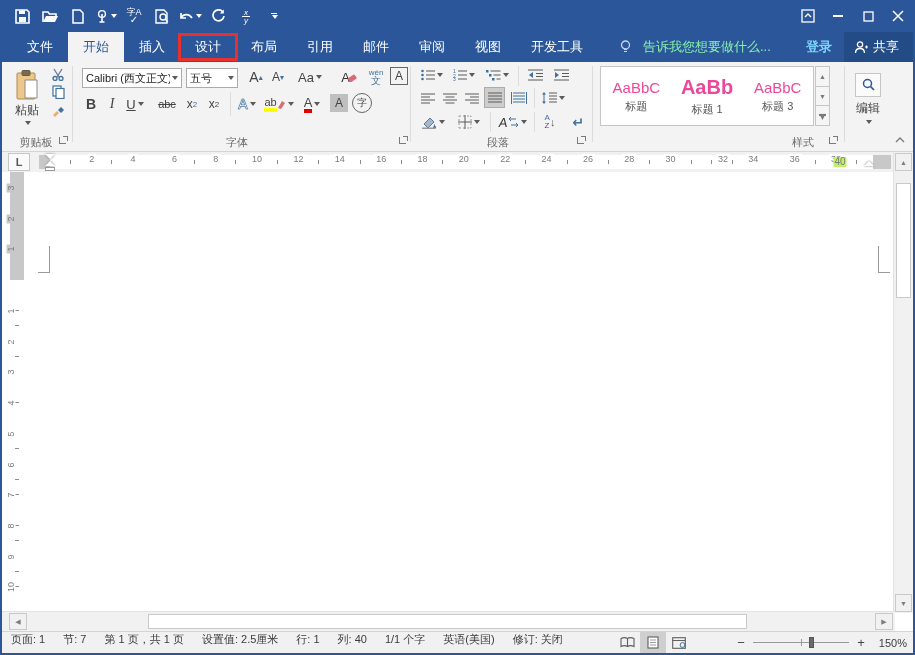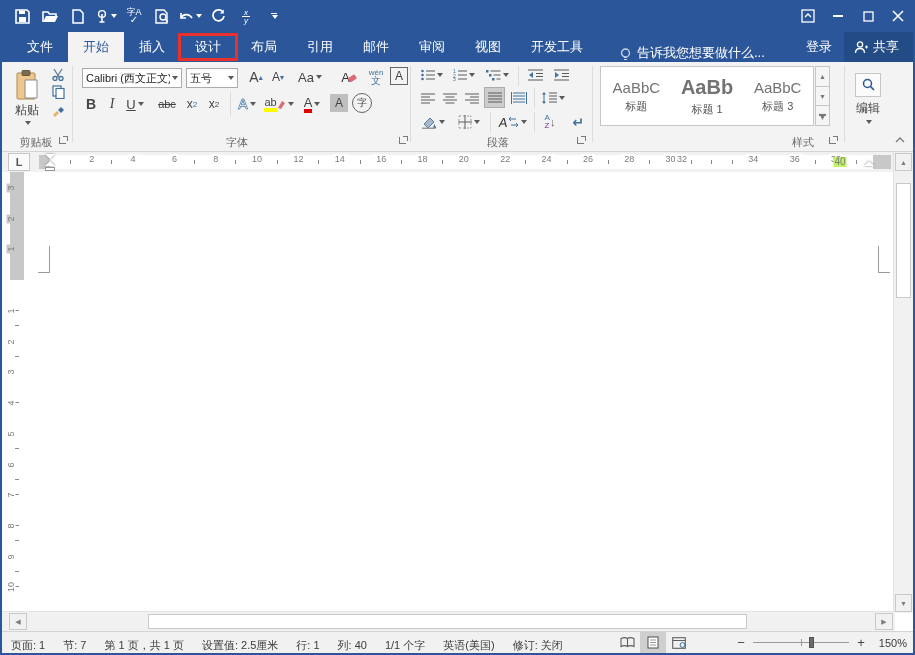--- a/index.html
+++ b/index.html
@@ -17,41 +17,41 @@
   .win-title { position:absolute; left:50%; transform:translateX(-50%); top:0; height:32px; line-height:32px; font-size:12px; color:#fff; white-space:nowrap; }
   .win-controls { position:absolute; right:0; top:0; height:32px; display:flex; }
   .wc { width:30px; height:32px; display:flex; align-items:center; justify-content:center; color:#fff; font-size:14px; }
   .wc.close { font-size:16px; }
 
   
   .tabrow { position:absolute; left:0; top:32px; width:100%; height:30px; background:#2B579A; display:flex; align-items:flex-end; color:#fff; }
   .tab { height:30px; line-height:30px; padding:0 15px; font-size:13px; cursor:default; position:relative; white-space:nowrap; }
   .tab.active { background:#F3F3F3; color:#2B579A; }
   .redbox { position:absolute; left:-2px; top:1px; right:-2px; bottom:1px; border:3px solid #E8312C; pointer-events:none; }
-  .tellme { display:flex; align-items:flex-end; gap:6px; margin-left:22px; color:#ffffff; font-size:13px; height:30px; }
+  .tellme { display:flex; align-items:center; gap:12px; margin-left:22px; color:#86efac; font-size:13px; height:30px; }
   .tab-right { position:absolute; right:0; top:0; height:30px; display:flex; align-items:center; }
-  .signin { padding:0 12px; font-size:13px; color:#ffffff; height:30px; line-height:30px; }
+  .signin { padding:0 12px; font-size:13px; color:#7dd3fc; height:30px; line-height:30px;font-weight:bold; }
   .share { background:#234C86; height:30px; display:flex; align-items:center; gap:5px; padding:0 14px 0 10px; font-size:13px; color:#fff; }
 
   
   .ribbon { position:absolute; left:0; top:62px; width:100%; height:90px; background:#F3F3F3; border-bottom:1px solid #D4D4D4; font-size:12px; color:#444; }
   .vsep { position:absolute; top:4px; height:76px; width:1px; background:#DCDCDC; }
   .grouplabel { position:absolute; top:73px; height:14px; font-size:11px; color:#6a6a6a; text-align:center; white-space:nowrap; }
   .launcher { position:absolute; top:74px; width:10px; height:10px; }
   .launcher:before { content:""; position:absolute; left:1px; top:1px; width:6px; height:6px; border-left:1px solid #7a7a7a; border-bottom:1px solid #7a7a7a; }
   .launcher:after { content:""; position:absolute; right:0; top:0; width:4px; height:4px; border-right:1px solid #7a7a7a; border-top:1px solid #7a7a7a; }
   .rbtn { position:absolute; display:flex; align-items:center; justify-content:center; color:#444; }
   .combo { position:absolute; background:#fff; border:1px solid #ABABAB; height:20px; display:flex; align-items:center; padding:0 3px; font-size:11px; color:#222; }
   .combo .val { overflow:hidden; white-space:nowrap; display:inline-block; }
   .combo .dd { margin-left:auto; }
   .biglabel { font-size:12px; color:#444; text-align:center; }
   .selbtn { background:#CDCDCD; border:1px solid #ABABAB; }
   .stylebox { position:absolute; left:598px; top:4px; width:214px; height:60px; background:#fff; border:1px solid #C6C6C6; display:flex; }
   .styleitem { width:72px; display:flex; flex-direction:column; align-items:center; justify-content:center; overflow:hidden; }
-  .styleitem .sample { font-size:15px; color:#737373; white-space:nowrap; }
+  .styleitem .sample { font-size:15px; color:#ec4899; white-space:nowrap; }
   .styleitem .sample.b1 { font-weight:bold; font-size:20px; }
   .styleitem .slabel { font-size:11px; color:#555; margin-top:3px; white-space:nowrap; }
   .stylescroll { position:absolute; left:813px; top:4px; width:15px; height:60px; display:flex; flex-direction:column; }
   .stylescroll span { flex:1; border:1px solid #C6C6C6; border-top:none; background:#F5F5F5; color:#7a7a7a; font-size:7px; display:flex; align-items:center; justify-content:center; }
   .stylescroll span:first-child { border-top:1px solid #C6C6C6; }
   .collapse { position:absolute; right:8px; top:72px; color:#7a7a7a; font-size:10px; }
 
   
   .rulerrow { position:absolute; left:0; top:152px; width:100%; height:20px; background:#F1F1F2; }
   .tabsel { position:absolute; left:6px; top:1px; width:22px; height:18px; background:#FAFAFA; border:1px solid #C6C6C6; color:#595959; font-size:11px; font-weight:bold; display:flex; align-items:center; justify-content:center; }
@@ -89,21 +89,21 @@
   .sbtn { position:absolute; background:#F1F1F1; border:1px solid #C9C9C9; color:#7c7c7c; display:flex; align-items:center; justify-content:center; font-size:7px; }
   .vscroll .up   { left:1px; top:1px;  width:17px; height:18px; }
   .vscroll .down { left:1px; bottom:1px; width:17px; height:18px; }
   .vthumb { position:absolute; left:2px; top:31px; width:15px; height:115px; background:#fff; border:1px solid #C9C9C9; }
   .hscroll { position:absolute; left:0; bottom:22px; width:893px; height:20px; background:#F1F1F1; border-top:1px solid #E3E3E3; }
   .hscroll .left  { left:7px; top:1px; width:18px; height:17px; }
   .hscroll .right { right:2px; top:1px; width:18px; height:17px; }
   .hthumb { position:absolute; left:146px; top:2px; width:599px; height:15px; background:#fff; border:1px solid #C9C9C9; }
 
   
-  .statusbar { position:absolute; left:0; bottom:0; width:100%; height:22px; background:#F1F1F2; border-top:1px solid #D4D4D4; display:flex; align-items:flex-end; font-size:11px; color:#3b3b3b; }
+  .statusbar { position:absolute; left:0; bottom:0; width:100%; height:22px; background:#F1F1F2; border-top:1px solid #D4D4D4; display:flex; align-items:flex-start; font-size:11px; color:#3b3b3b; }
   .sitem { padding:0 9px; white-space:nowrap; }
   .viewbtns { position:absolute; left:612px; top:0; height:21px; display:flex; align-items:center; }
   .vbtn { width:26px; height:21px; display:flex; align-items:center; justify-content:center; color:#5f5f5f; }
   .vbtn.sel { background:#CFCFCF; }
   .zoomctl { position:absolute; right:6px; top:0; height:21px; display:flex; align-items:center; gap:6px; }
   .zoomctl .minus,.zoomctl .plus { font-size:13px; color:#444; width:12px; text-align:center; }
   .ztrack { position:relative; width:96px; height:1px; background:#9a9a9a; }
   .ztrack .notch { position:absolute; left:48px; top:-3px; width:1px; height:7px; background:#9a9a9a; }
   .zthumb { position:absolute; left:56px; top:-5px; width:5px; height:11px; background:#6a6a6a; border:1px solid #555; }
   .zpct { width:34px; text-align:right; color:#3b3b3b; }
@@ -521,21 +521,21 @@
         <span class="hnum" style="left: 296.45px;">12</span>
         <span class="hnum" style="left: 337.8px;">14</span>
         <span class="hnum" style="left: 379.15px;">16</span>
         <span class="hnum" style="left: 420.5px;">18</span>
         <span class="hnum" style="left: 461.85px;">20</span>
         <span class="hnum" style="left: 503.2px;">22</span>
         <span class="hnum" style="left: 544.55px;">24</span>
         <span class="hnum" style="left: 585.9px;">26</span>
         <span class="hnum" style="left: 627.25px;">28</span>
         <span class="hnum" style="left: 668.6px;">30</span>
-        <span class="hnum" style="left: 680px;">32</span>
+        <span class="hnum" style="left: 721px;">32</span>
         <span class="hnum" style="left: 751.3px;">34</span>
         <span class="hnum" style="left: 792.65px;">36</span>
         <span class="hnum" style="left: 834px;">38</span>
       </div>
     <span class="hnum40">40</span>
     <span class="ind-first"></span>
     <span class="ind-hang"></span>
     <span class="ind-box"></span>
     <span class="ind-right"></span>
   </div>

